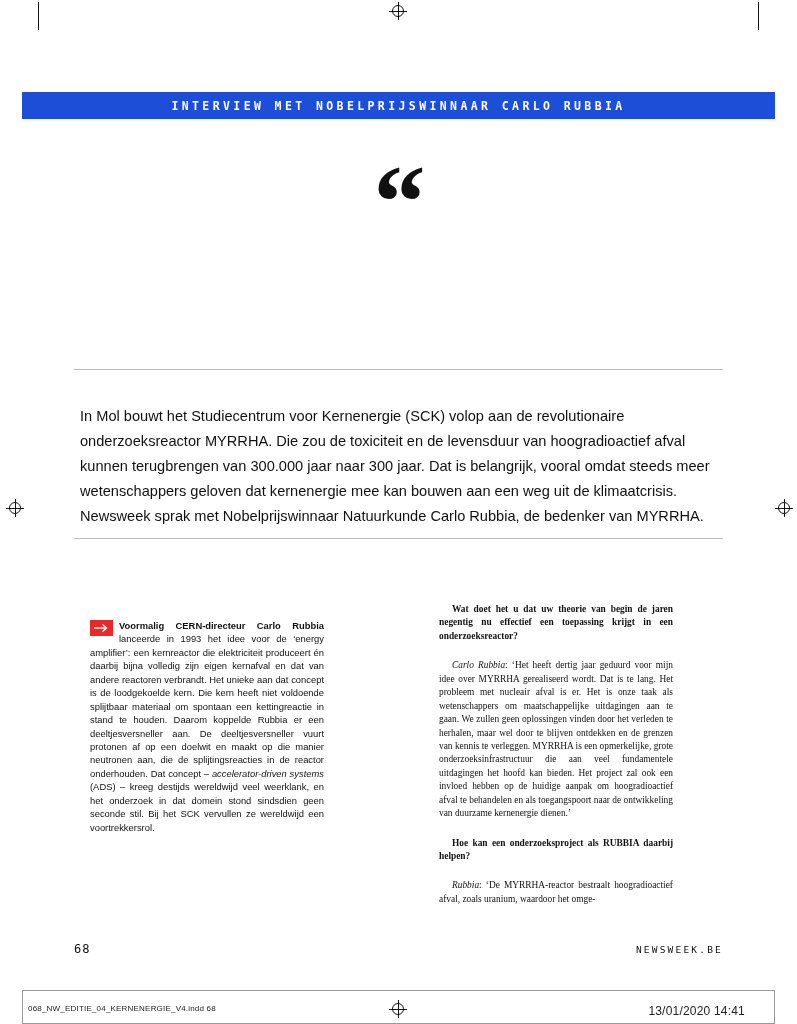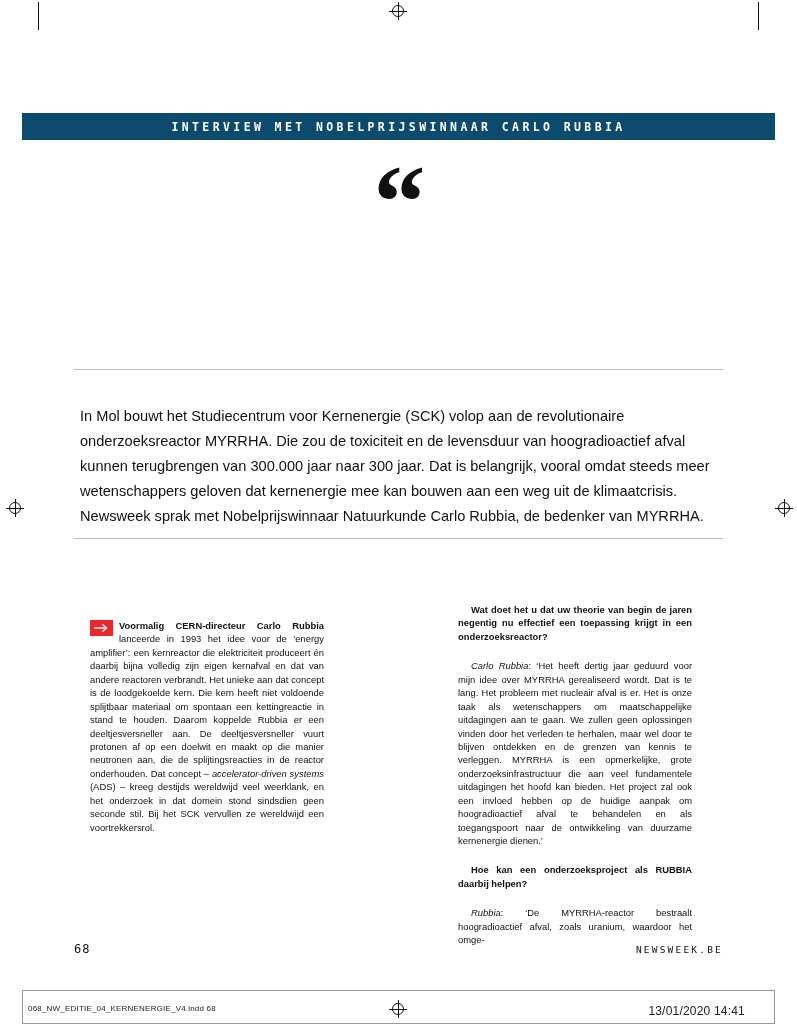--- a/index.html
+++ b/index.html
@@ -62,26 +62,25 @@
     height: 1024px;
   }
 
   
   .banner {
     position: absolute;
     left: 22px;
     top: 92px;
     width: 753px;
     height: 27px;
-    background: #0c4a6e;
+    background: #1d4ed8;
     color: #ffffff;
     display: flex;
     align-items: center;
     justify-content: center;
-    margin-top: 21px;
   }
   .banner-text {
     font-family: "DejaVu Sans Mono", monospace;
     font-size: 11.5px;
     font-weight: bold;
     letter-spacing: 3.4px;
     text-transform: uppercase;
     white-space: nowrap;
   }
 
@@ -158,21 +157,21 @@
   .col {
     position: absolute;
     top: 0;
     width: 266px;
     font-size: 9.4px;
     line-height: 1.43;
     color: #111;
     text-align: justify;
   }
   .col-left { left: 0; }
-  .col-right { left: 368px; }
+  .col-right { left: 349px; font-family: Liberation Serif, serif; }
 
   .col p {
     margin: 16px;
     text-indent: 13px;
   }
   .col p.noindent { text-indent: 0; }
   .col p.q {
     font-weight: bold;
     text-indent: 13px;
     margin-top: 0;

